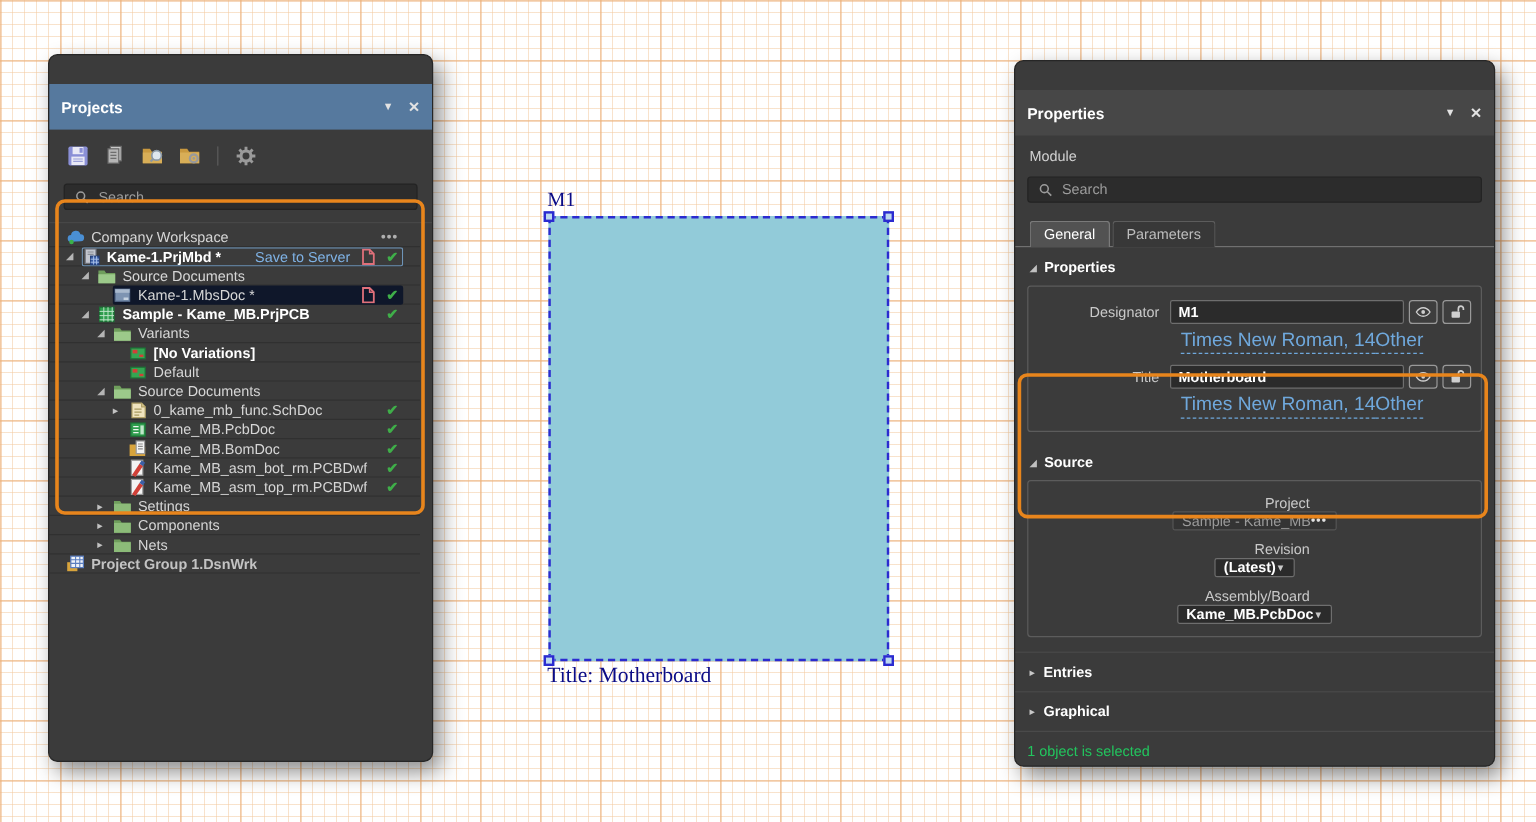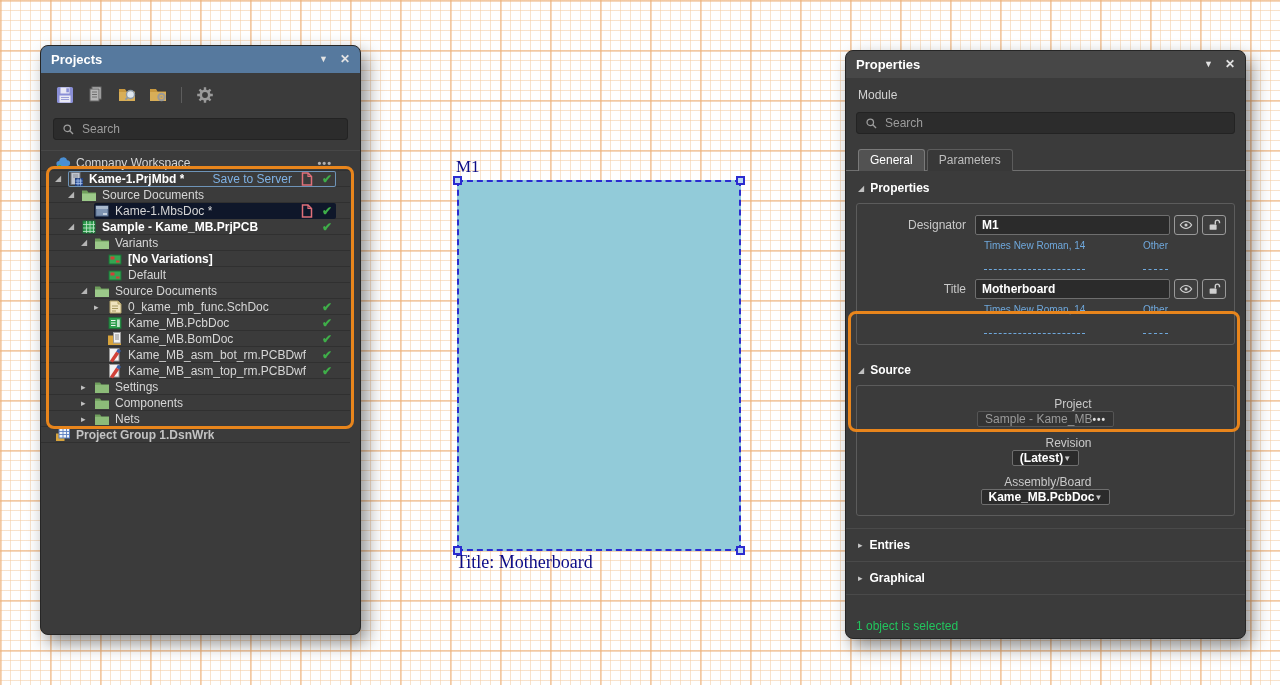--- a/index.html
+++ b/index.html
@@ -12,21 +12,21 @@
       linear-gradient(to bottom, rgba(236,176,122,0.50) 2px, transparent 2px),
       linear-gradient(to right, rgba(243,203,162,0.55) 1px, transparent 1px),
       linear-gradient(to bottom, rgba(243,203,162,0.55) 1px, transparent 1px);
     background-size:50px 50px, 50px 50px, 10px 10px, 10px 10px;
     position:relative;
   }
 
   
   .panel{ position:absolute; background:#3b3b3b; border:1px solid #262626;
     border-radius:8px; box-shadow:6px 8px 18px rgba(0,0,0,0.45); overflow:hidden; }
-  .panel-header{ height:27px; display:flex; align-items:center; padding:0 10px; }
+  .panel-header{ height:38px; display:flex; align-items:center; padding:0 10px;margin-top:24px; }
   .panel-header .ttl{ color:#fff; font-weight:bold; font-size:13px; flex:1; }
   .hdr-btn{ color:#e3e3e3; font-size:9px; margin-left:12px; cursor:pointer; line-height:27px; }
   .hdr-btn.x{ font-size:12px; font-weight:bold; }
 
   
   #projects{ left:40px; top:45px; width:321px; height:590px; }
   #projects .panel-header{ background:#56799e; }
   .toolbar{ display:flex; align-items:center; gap:11px; padding:12px 12px 6px 14px; }
   .tool{ width:20px; height:20px; cursor:pointer; }
   .vsep{ width:1px; height:16px; background:#5d5d5d; margin:0 2px; }
@@ -79,22 +79,22 @@
   .fwrap{ flex:1; display:flex; align-items:center; gap:4px; }
   .input{ flex:1; height:20px; background:#2b2b2b; border:1px solid #6e6e6e;
     border-radius:2px; color:#fff; font-weight:bold; font-size:12px; padding:0 6px;
     font-family:"Liberation Sans",sans-serif; min-width:0; }
   .iconbtn{ width:24px; height:20px; background:#3e3e3e; border:1px solid #999;
     border-radius:3px; display:flex; align-items:center; justify-content:center;
     cursor:pointer; flex:none; }
   .iconbtn svg{ width:14px; height:14px; }
   .fontrow{ display:flex; justify-content:space-between; align-items:center;
     margin:5px 58px 9px 119px; }
-  .linkdash{ color:#6fa8dc; font-size:10px; border-bottom:1px dashed #6fa8dc;
-    padding-bottom:18px; cursor:pointer; white-space:nowrap; }
+  .linkdash{ color:#6fa8dc; font-size:16px; border-bottom:1px dashed #6fa8dc;
+    padding-bottom:1px; cursor:pointer; white-space:nowrap; }
   .ddown{ flex:1; height:20px; background:#2b2b2b; border:1px solid #6e6e6e;
     border-radius:2px; display:flex; align-items:center; padding:0 7px;
     color:#fff; font-weight:bold; font-size:12px; cursor:pointer; }
   .ddown .sp{ flex:1; }
   .dcaret{ color:#c8c8c8; font-size:8px; }
   .disabledfield{ flex:1; height:20px; background:#343434; border:1px solid #555;
     border-radius:2px; display:flex; align-items:center; padding:0 7px;
     color:#9a9a9a; font-size:12px; }
   .more{ color:#e0e0e0; font-size:10px; font-weight:bold; letter-spacing:1px; cursor:pointer; }
   .src-row{ margin-bottom:9px;flex-direction:column; }

